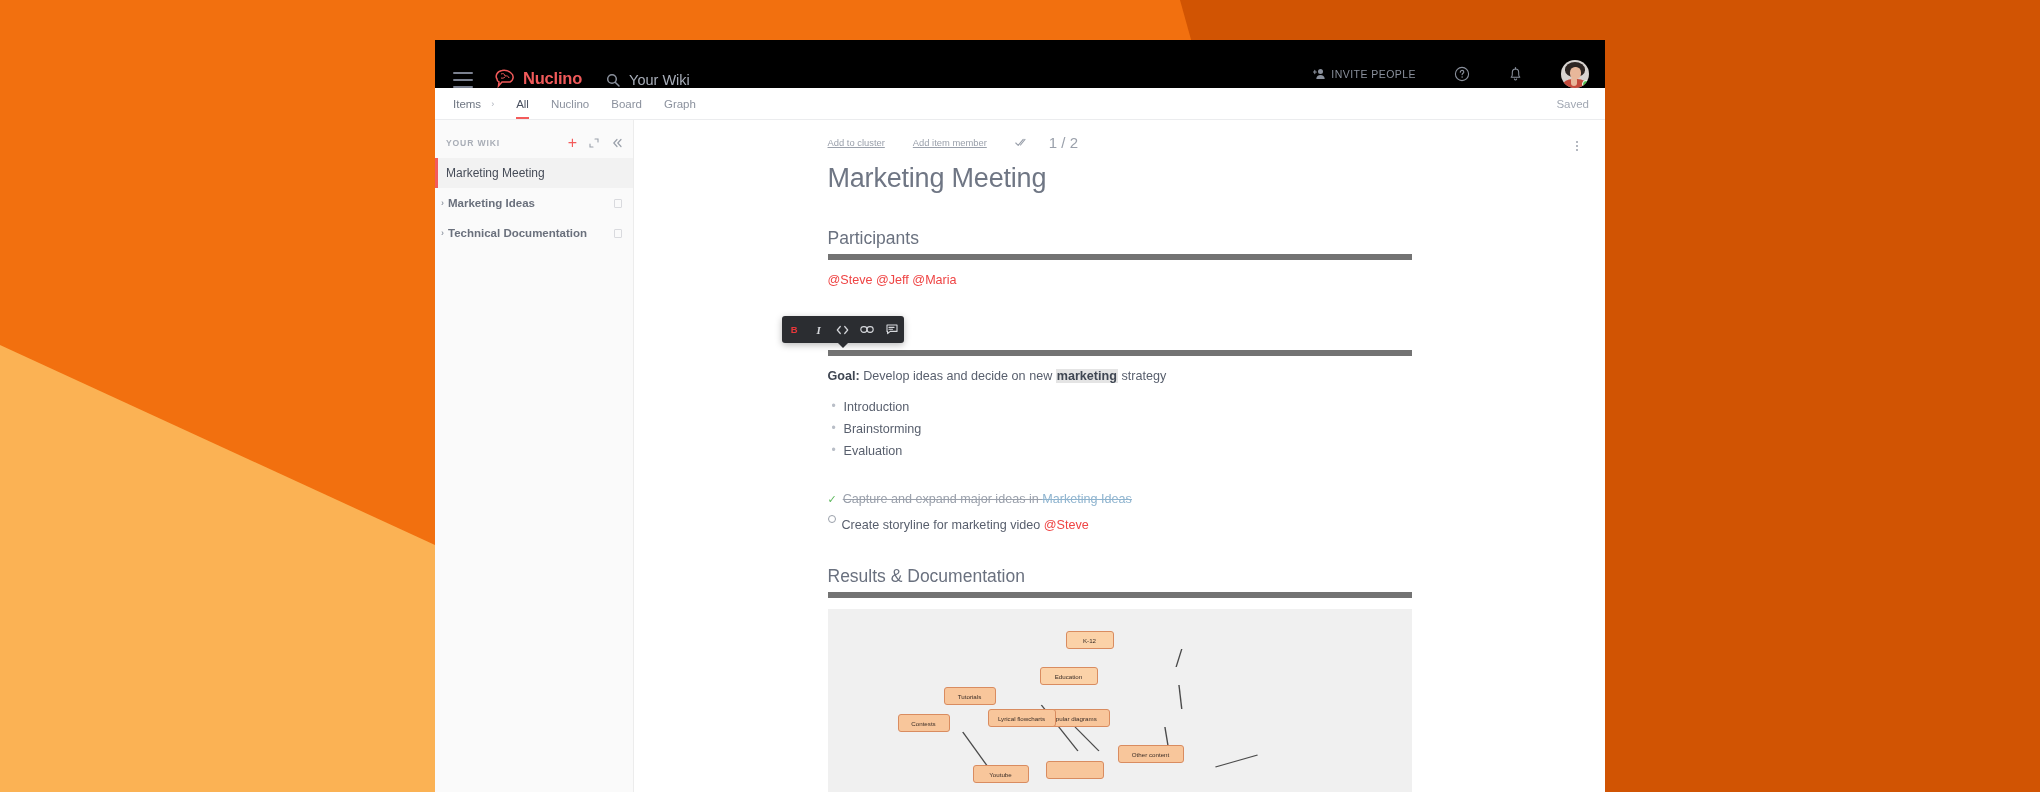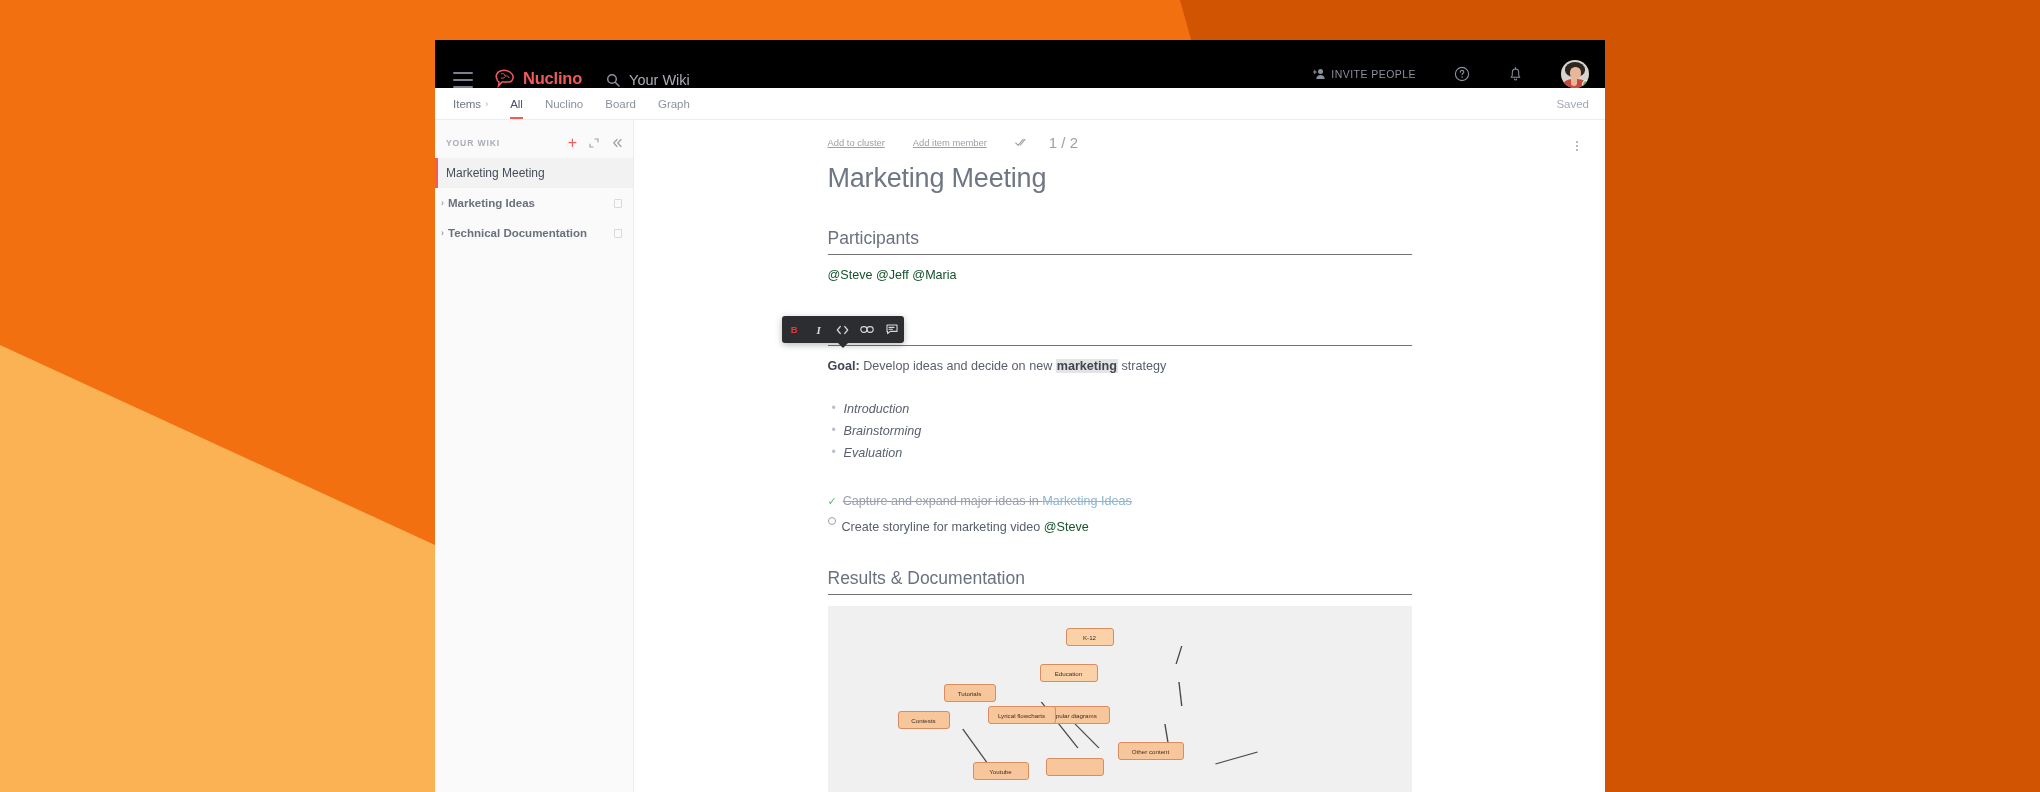--- a/index.html
+++ b/index.html
@@ -88,21 +88,21 @@
     padding:0 16px 0 18px;
     border-bottom:1px solid #ebecee;
     background:#fff;
   }
   .nav-items{ display:flex; align-items:center; gap:4px; }
   .nav-link{
     font-size:11.5px; color:#8b919d; padding:0 9px;
     height:100%; display:flex; align-items:center; cursor:pointer;
     position:relative; white-space:nowrap;
   }
-  .nav-link.items-label{ color:#6f7682; padding-left:0; gap:4px; }
+  .nav-link.items-label{ color:#6f7682; padding-left:0; gap:10px; }
   .nav-link.active{ color:#4a5160; }
   .nav-link.active::after{
     content:""; position:absolute; left:9px; right:9px; bottom:0;
     height:2px; background:#F35B5B;
   }
   .chev{ font-size:9px; color:#a9aeb8; }
   .saved{
     margin-left:auto; display:flex; align-items:center;
     font-size:11.5px; color:#a2a8b3;
   }
@@ -163,32 +163,32 @@
   .meta-item{ font-size:9.4px; color:#9aa0ab; cursor:pointer; white-space:nowrap;text-decoration:underline; }
   .meta-check{ display:flex; align-items:center; gap:23px; font-size:15px; color:#9aa0ab; cursor:pointer; }
 
   .doc-title{
     font-size:27px; font-weight:400; color:#6f7684; letter-spacing:-0.2px;
     margin-bottom:34px;
   }
 
   .h2{
     font-size:17.5px; font-weight:400; color:#6a717f;
-    padding-bottom:5px; border-bottom:1px solid #737373;
+    padding-bottom:5px; border-bottom:6px solid #737373;
     margin-bottom:11px;
   }
   .sec{ margin-bottom:34px; }
   .sec.tight{ margin-bottom:30px; }
 
-  .mention{ color:#14532d; }
+  .mention{ color:#ef4444; }
   .para{ font-size:12.6px; color:#585f6d; line-height:1.5; }
   .para b{ color:#3f4652; font-weight:bold; }
   .sel-bold{ background:#e4e4e4; font-weight:bold; color:#3f4652; padding:0 1px; }
 
-  ul.bullets{ list-style:none; margin-top:26px;font-style:italic; }
+  ul.bullets{ list-style:none; margin-top:14px; }
   ul.bullets li{
     font-size:12.6px; color:#585f6d; position:relative;
     padding-left:16px; margin-bottom:8px;
   }
   ul.bullets li::before{
     content:"•"; position:absolute; left:4px; top:-1px; color:#b9bec7; font-size:12px;
   }
 
   .task{ display:flex; align-items:flex-start; gap:6px; margin-bottom:4px; font-size:12.6px; }
   .task .tick{ color:#5cb85c; font-size:11px; line-height:1.4; }

